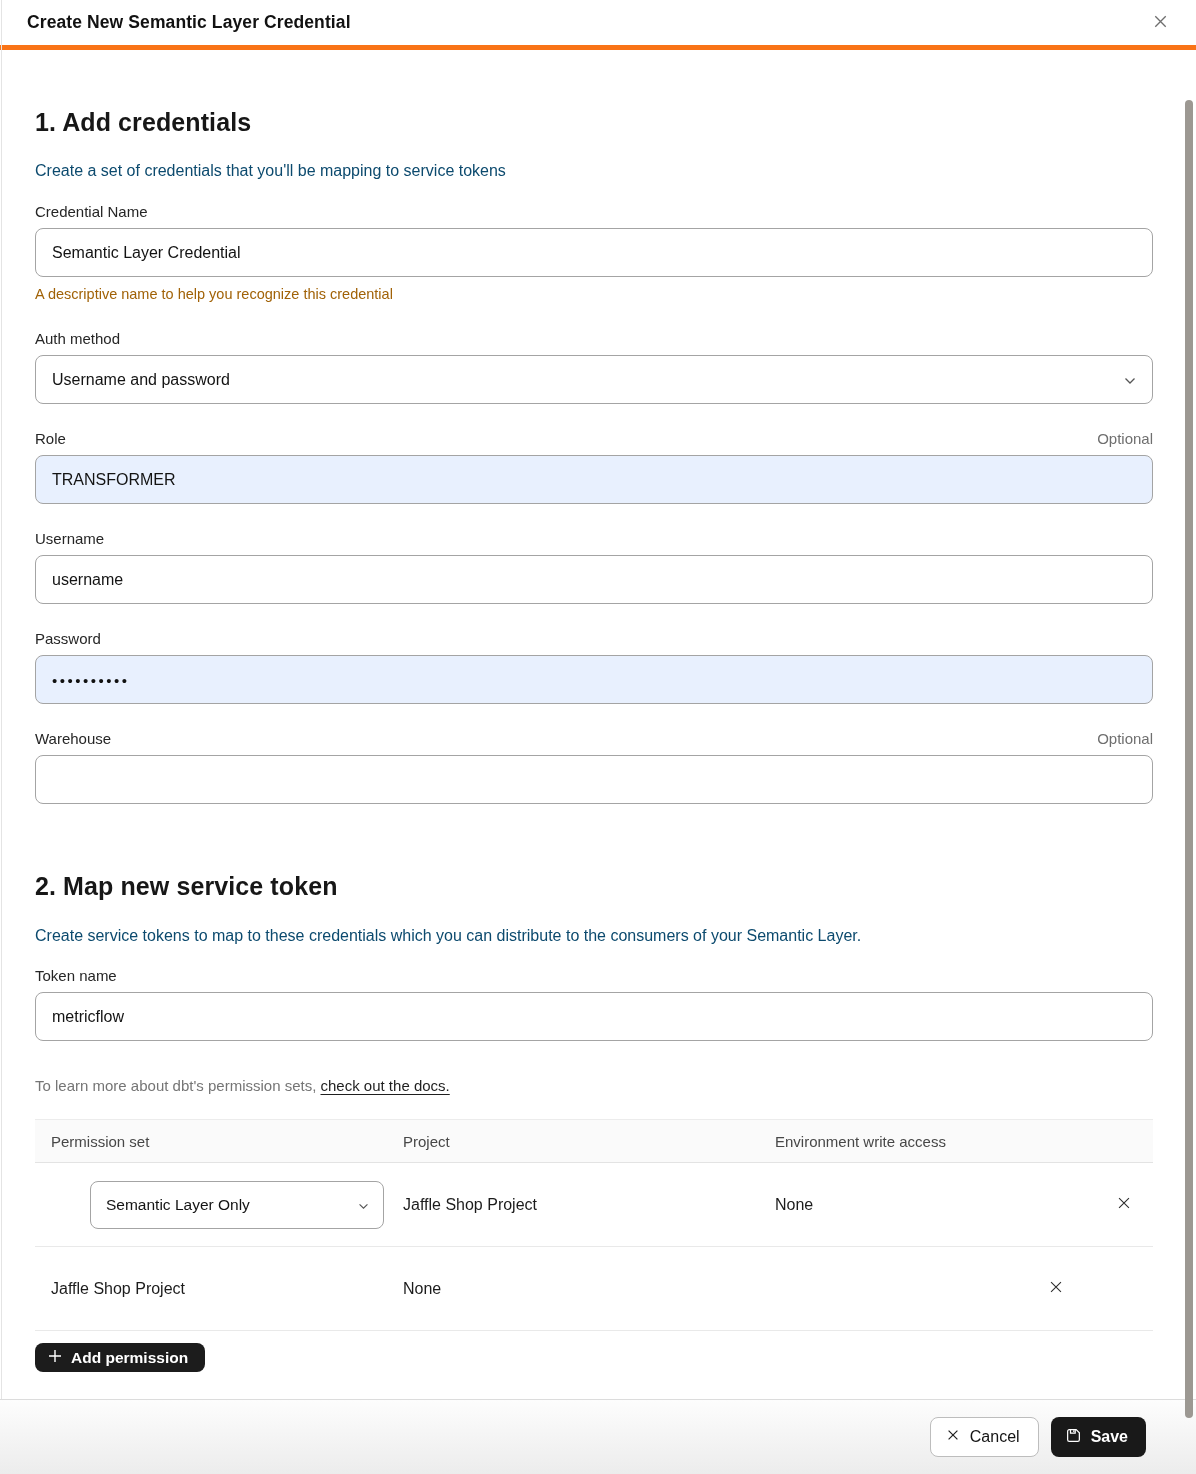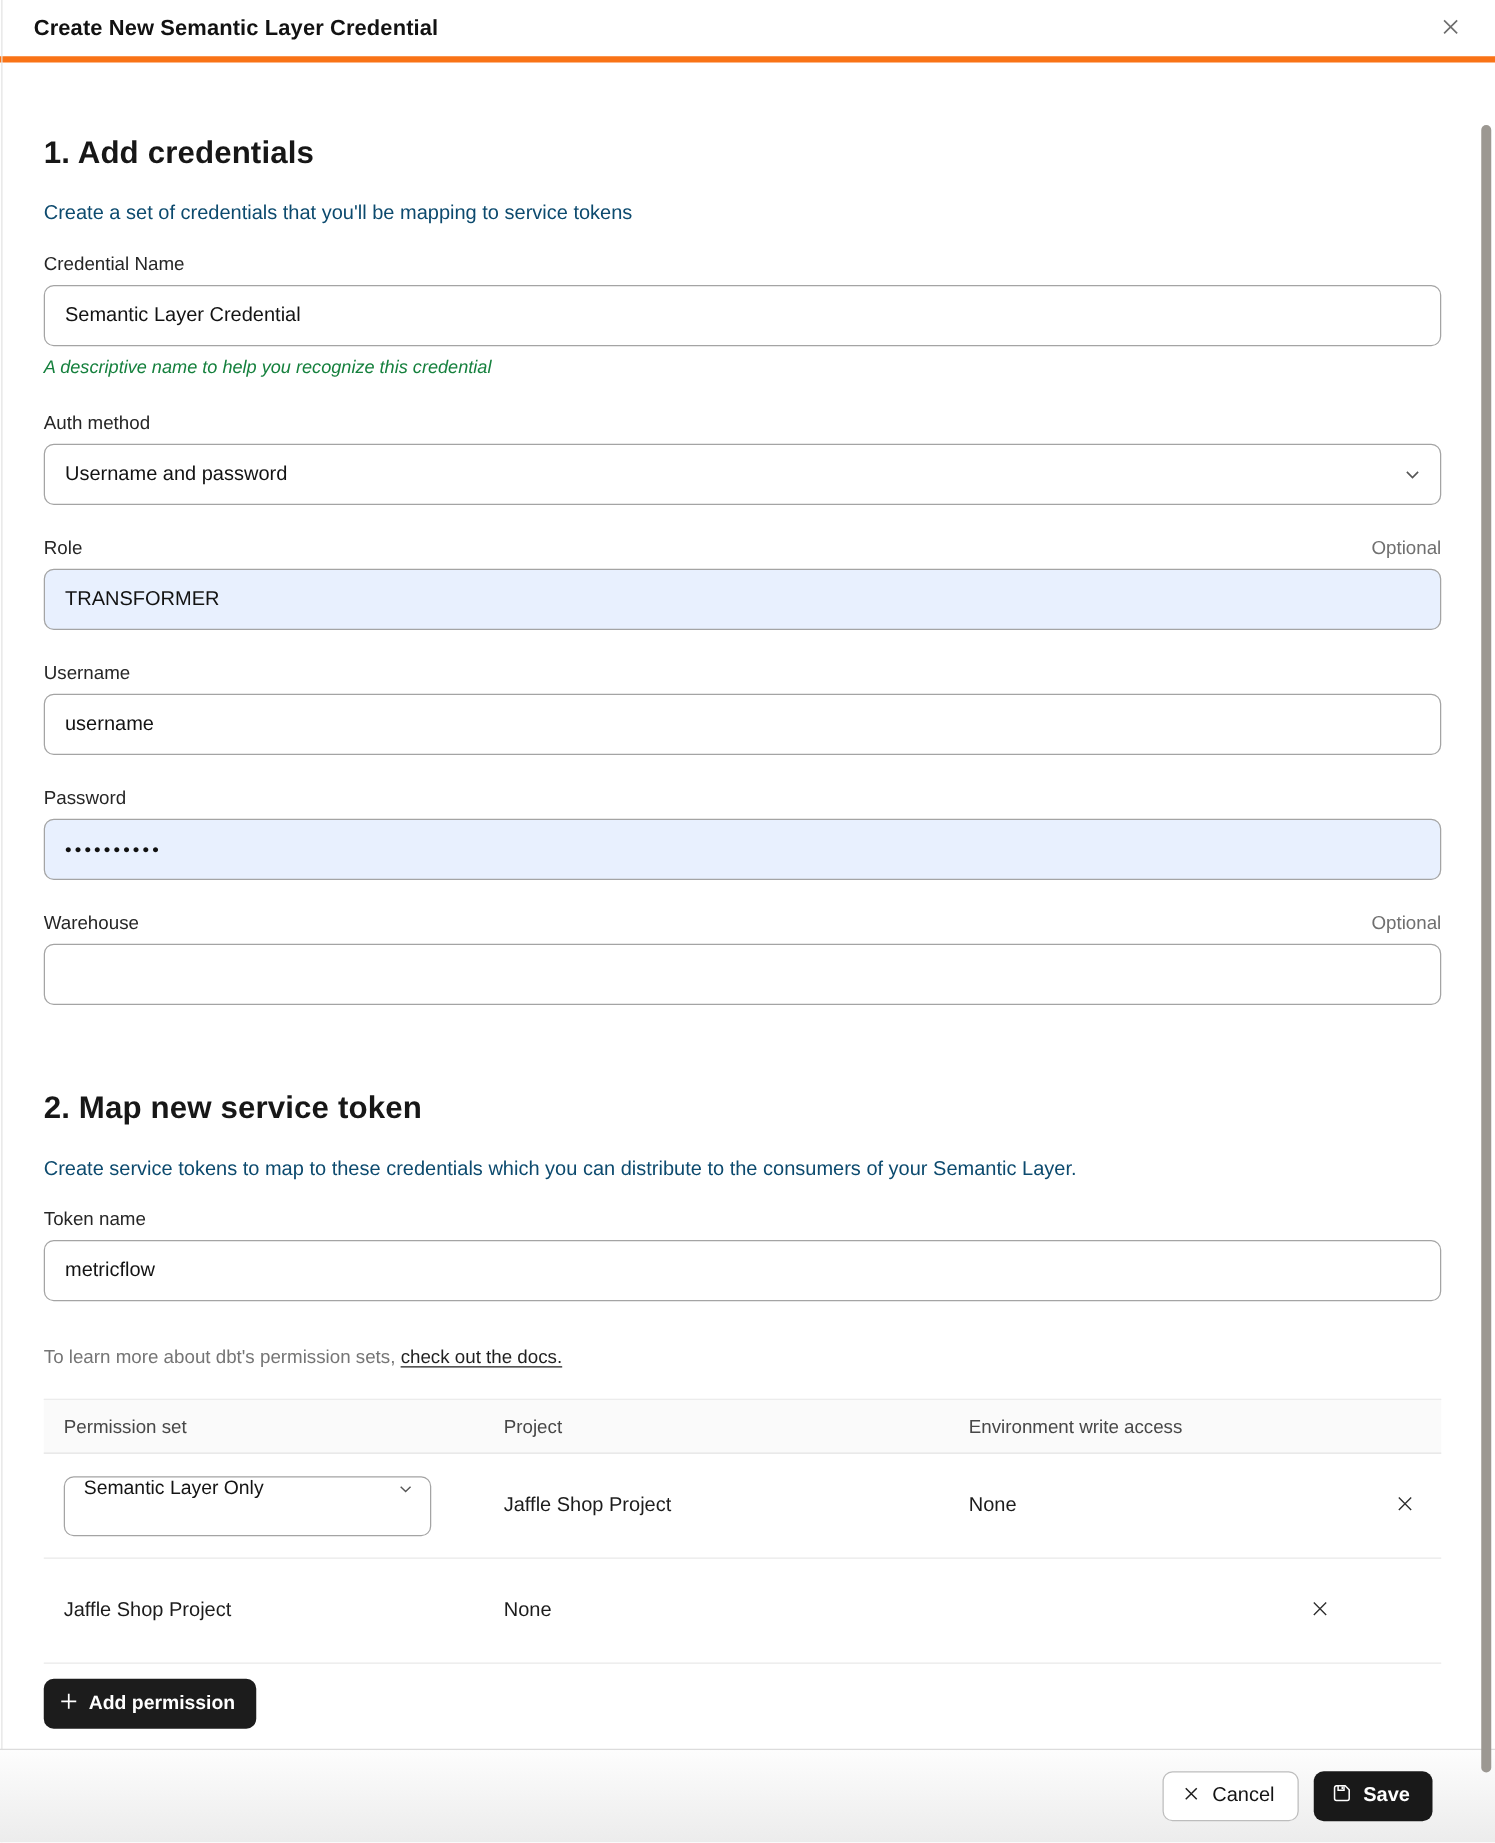--- a/index.html
+++ b/index.html
@@ -30,45 +30,45 @@
   .field-label { font-size:15px; color:#262626; }
   .optional-label { font-size:15px; color:#6f6f6f; }
   .text-input, .select-input {
     width:1118px; height:49px; border:1px solid #a4a4a4; border-radius:8px;
     background:#fff; display:flex; align-items:center; padding:0 16px;
     font-size:16px; color:#131313;
   }
   .text-input.autofill { background:#e8f0fe; }
   .select-input { justify-content:space-between; cursor:pointer; }
   .password-text { font-size:15px; letter-spacing:2.5px; color:#111; transform:translateY(1px); }
-  .helper-text { margin-top:9px; font-size:14.5px; color:#15803d;font-style:italic; }
+  .helper-text { margin-top:9px; font-size:14.5px; color:#a16207; }
 
   .section-2 .section-heading { margin-top:68px; }
 
   .docs-note { margin-top:36px; font-size:15px; color:#757575; }
   .docs-link { color:#1f1f1f; font-weight:500; text-decoration:underline; text-underline-offset:3px; cursor:pointer; }
 
   
   .perm-table { margin-top:25px; width:1118px; }
   .perm-grid { display:grid; grid-template-columns:328px 348px auto 44px; align-items:center; padding:0 16px;gap:24px; }
   .perm-head {
     height:44px; background:#fafafa; border-top:1px solid #ececec; border-bottom:1px solid #e3e3e3;
   }
   .perm-head .col-label { font-size:15px; color:#474747; }
   .perm-row { height:84px; border-bottom:1px solid #e9e9e9; }
   .perm-select {
     width:294px; height:48px; border:1px solid #a4a4a4; border-radius:8px; background:#fff;
-    display:flex; justify-content:space-between; padding:0 14px 0 15px;
-    font-size:15.5px; font-weight:500; color:#141414; cursor:pointer;
+    display:flex; align-items:center; justify-content:space-between; padding:0 14px 0 15px;
+    font-size:15.5px; font-weight:500; color:#141414; cursor:pointer;margin-left:39px;
   }
   .cell-text { font-size:16px; color:#1c1c1c; }
   .remove-btn { justify-self:end; }
 
   .add-permission-btn {
-    margin-top:12px; height:40px; padding:0 17px 0 13px; border:none; border-radius:8px;
+    margin-top:12px; height:29px; padding:0 17px 0 13px; border:none; border-radius:8px;
     background:#1c1c1c; color:#fff; font-size:15.5px; font-weight:700;
     display:inline-flex; align-items:center; gap:9px; cursor:pointer;
     font-family:"Liberation Sans", sans-serif;
   }
 
   
   .modal-footer {
     position:absolute; left:0; right:0; bottom:0; height:75px;
     background:linear-gradient(#fdfdfd, #ececec); border-top:1px solid #dcdcdc;
     display:flex; align-items:center; justify-content:flex-end; gap:12px; padding:0 50px;

